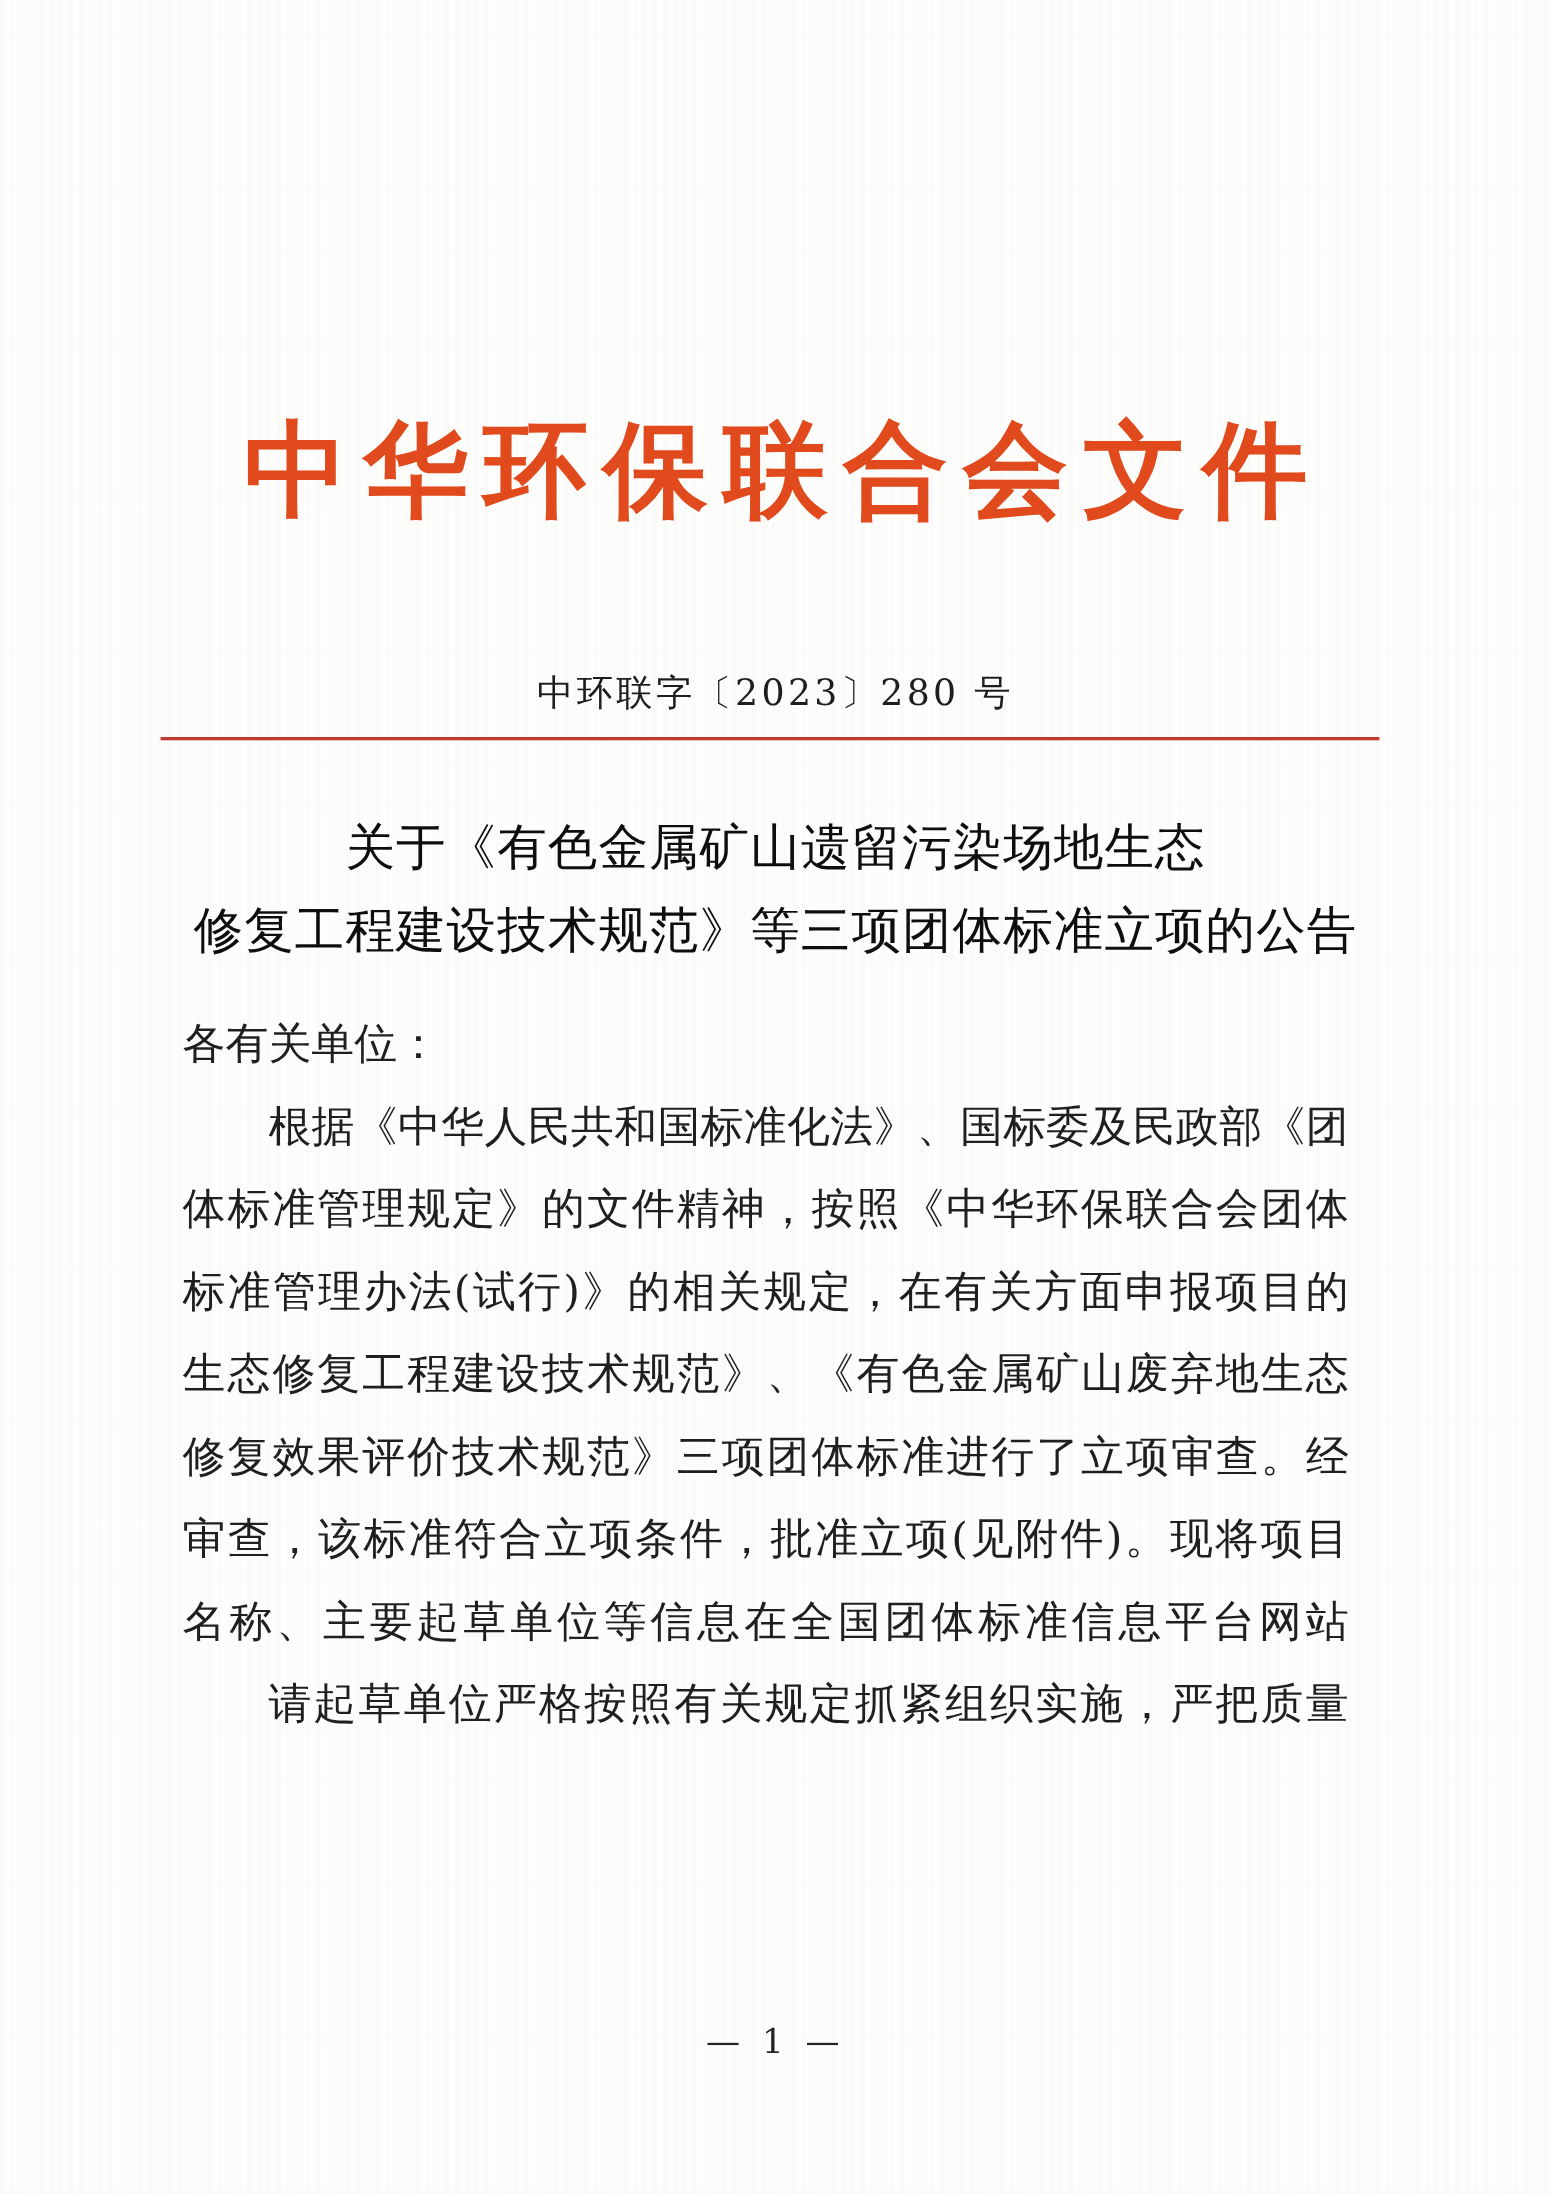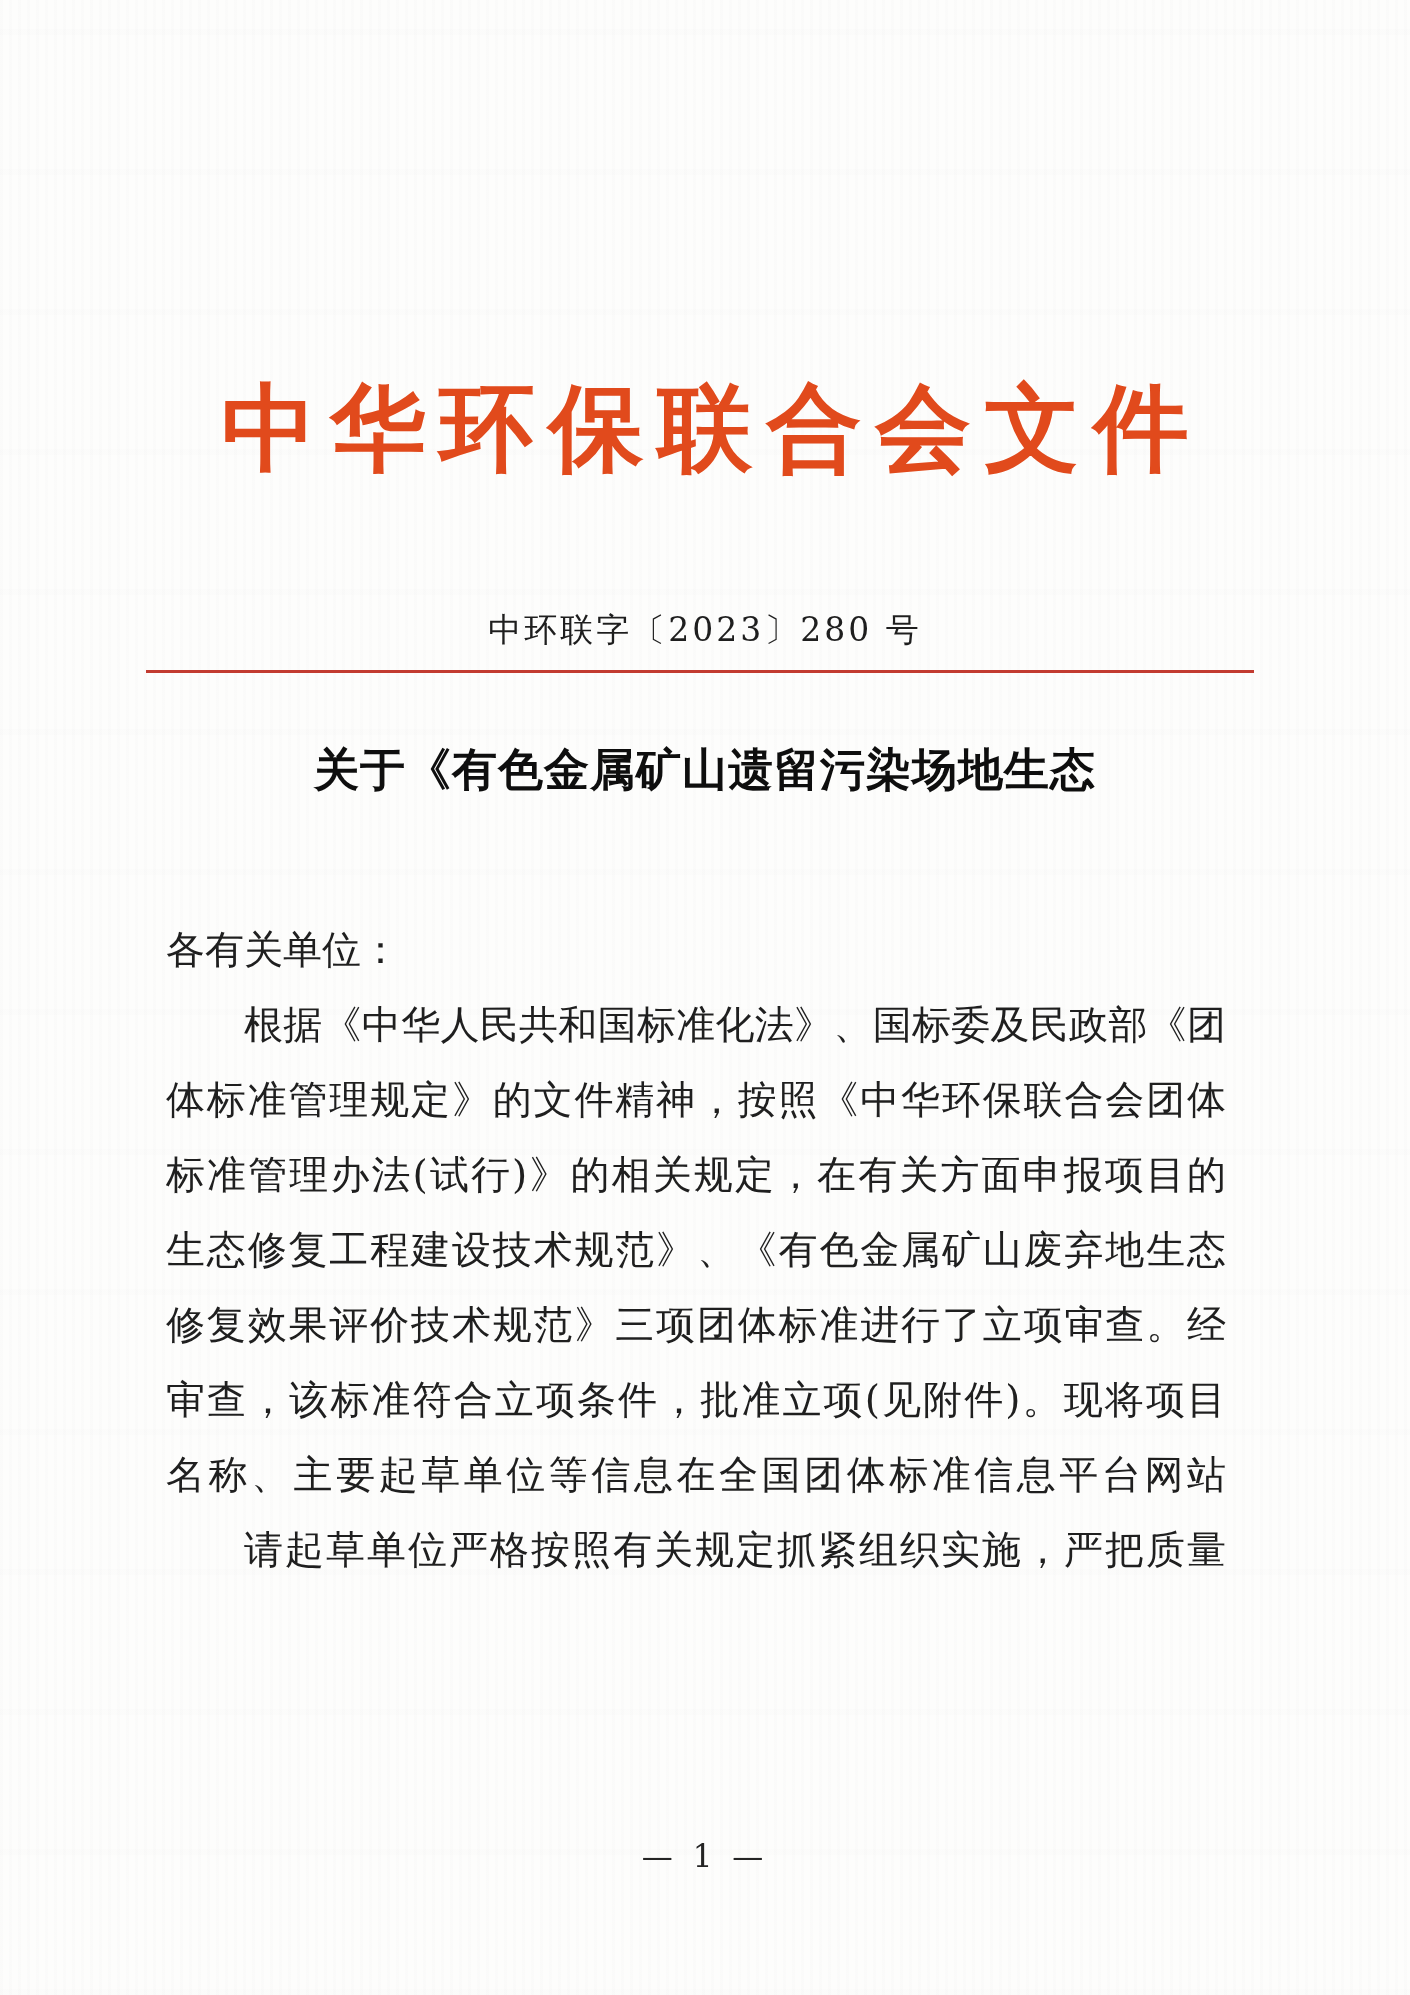--- a/index.html
+++ b/index.html
@@ -56,21 +56,21 @@
     background: var(--rule-red, #c23b30);
   }
   .heading {
     position: absolute;
     top: 732px;
     left: 0;
     width: 100%;
     text-align: center;
     font-size: 45px;
     line-height: 76px;
-    font-weight: bold;
+    font-weight: normal;
     color: #0e0e0e;
     letter-spacing: 1px;
   }
   .body-block {
     position: absolute;
     top: 912px;
     left: 166px;
     width: 1060px;
     font-size: 39px;
     color: #1f1f1f;
@@ -110,20 +110,21 @@
 <div class="page">
 
   <div class="letterhead">中华环保联合会文件</div>
 
   <div class="docnum">中环联字〔2023〕280 号</div>
 
   <div class="rule"></div>
 
   <div class="heading">
     <div class="h-line">关于《有色金属矿山遗留污染场地生态</div>
+    <div class="h-line">修复工程建设技术规范》等三项团体标准立项的公告</div>
   </div>
 
   <div class="body-block">
     <div class="bline left">各有关单位：</div>
     <div class="bline j indent">根据《中华人民共和国标准化法》、国标委及民政部《团</div>
     <div class="bline j">体标准管理规定》的文件精神，按照《中华环保联合会团体</div>
     <div class="bline j">标准管理办法(试行)》的相关规定，在有关方面申报项目的</div>
     <div class="bline j">生态修复工程建设技术规范》、《有色金属矿山废弃地生态</div>
     <div class="bline j">修复效果评价技术规范》三项团体标准进行了立项审查。经</div>
     <div class="bline j">审查，该标准符合立项条件，批准立项(见附件)。现将项目</div>

